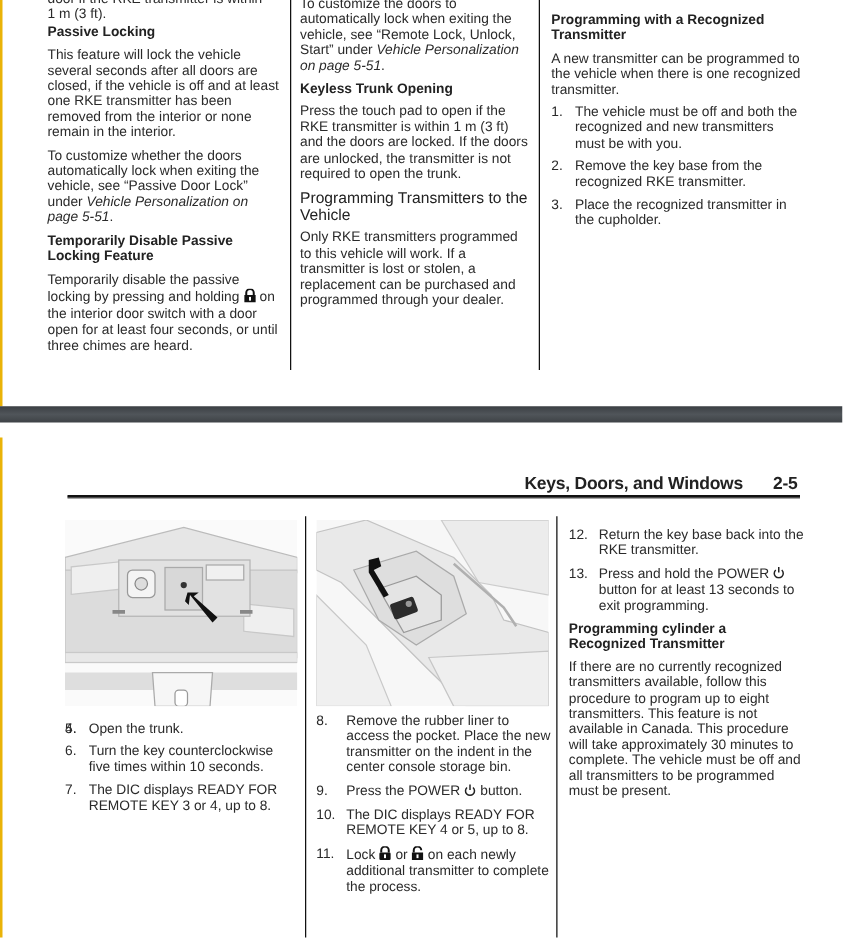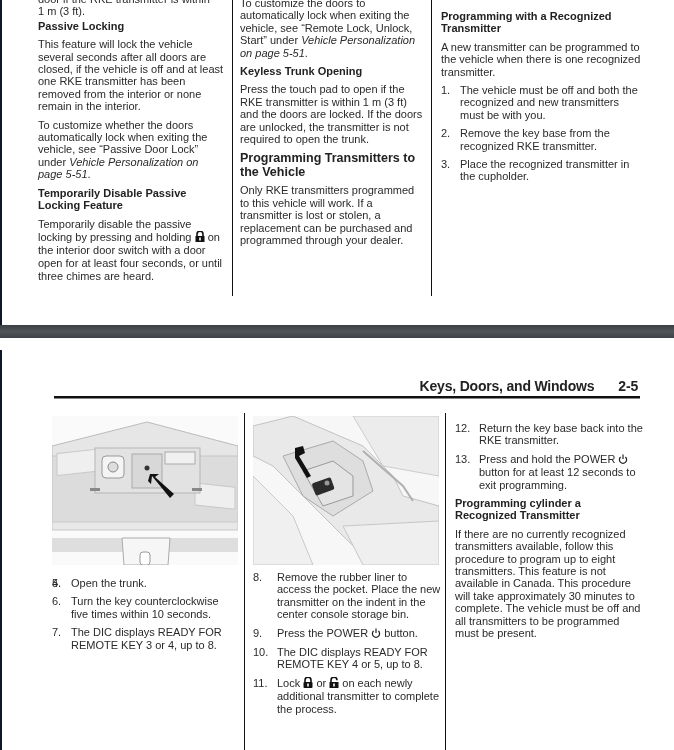--- a/index.html
+++ b/index.html
@@ -4,37 +4,37 @@
   <style>
     html, body { margin: 0; padding: 0; }
     body {
       width: 674px; height: 750px; overflow: hidden; position: relative;
       background: #ffffff;
       font-family: "Liberation Sans", sans-serif;
       color: #2a2a2a;
     }
     .page {
       position: absolute; left: 0; width: 674px; background: #fff;
-      border-left: 2px solid #0f172a;
+      border-left: 2px solid #eab308;
       box-sizing: border-box;
     }
     #page-top { top: 0; height: 325px; }
     #page-bottom { top: 350px; height: 484px; }
     .separator {
       position: absolute; left: 0; top: 325px; width: 674px; height: 13px;
       background: linear-gradient(#3b3f43, #50555a 50%, #3e4246);
     }
     .col {
       position: absolute; box-sizing: border-box;
       font-size: 11px; line-height: 12.4px;
     }
     .vdiv { position: absolute; width: 1px; background: #111; }
     p { margin: 0 0 6px 0; }
     .h3 { font-weight: bold; font-size: 11px; line-height: 12.4px; margin: 0 0 6px 0; color: #222; }
-    .h2 { font-weight: bold; font-size: 12.5px; line-height: 14px; margin: 0 0 5px 0; color: #222; }
+    .h2 { font-weight: normal; font-size: 12.5px; line-height: 14px; margin: 0 0 5px 0; color: #222; }
     .it { font-style: italic; }
     ol.steps { list-style: none; margin: 0; padding: 0; }
     ol.steps li { position: relative; padding-left: 19px; margin-bottom: 6px; }
     ol.steps li .num { position: absolute; left: 0; top: 0; }
     ol.steps.wide li { padding-left: 24px; }
     .cut-line { position: relative; top: -7px; margin-bottom: -5px; }
     .running-head {
       position: absolute; top: 28px; right: 36px;
       font-family: "Liberation Sans", sans-serif; font-weight: bold; font-size: 14px;
       color: #222; letter-spacing: -0.2px;
@@ -189,18 +189,18 @@
     <ol class="steps wide">
       <li>
           <span class="num">12.</span>
         <span style="display:block; margin-top:6px;">Return the key base back into the RKE transmitter.</span>
         </li>
       <li><span class="num">13.</span><span>Press and hold the POWER</span>
         <span class="icon-power"><svg width="10" height="10" viewBox="0 0 10 10">
               <path d="M2.6 3 A3.6 3.6 0 1 0 7.4 3" fill="none" stroke="#222" stroke-width="1.2"></path>
               <line x1="5" y1="0.5" x2="5" y2="5" stroke="#222" stroke-width="1.2"></line>
             </svg></span>
-        <span>button for at least 12 seconds to exit programming.</span></li>
+        <span>button for at least 13 seconds to exit programming.</span></li>
     </ol>
     <div class="h3" style="width:140px;">Programming cylinder a Recognized Transmitter</div>
     <p>If there are no currently recognized transmitters available, follow this procedure to program up to eight transmitters. This feature is not available in Canada. This procedure will take approximately 30 minutes to complete. The vehicle must be off and all transmitters to be programmed must be present.</p>
   </div>
 </div>
 
 </body></html>

